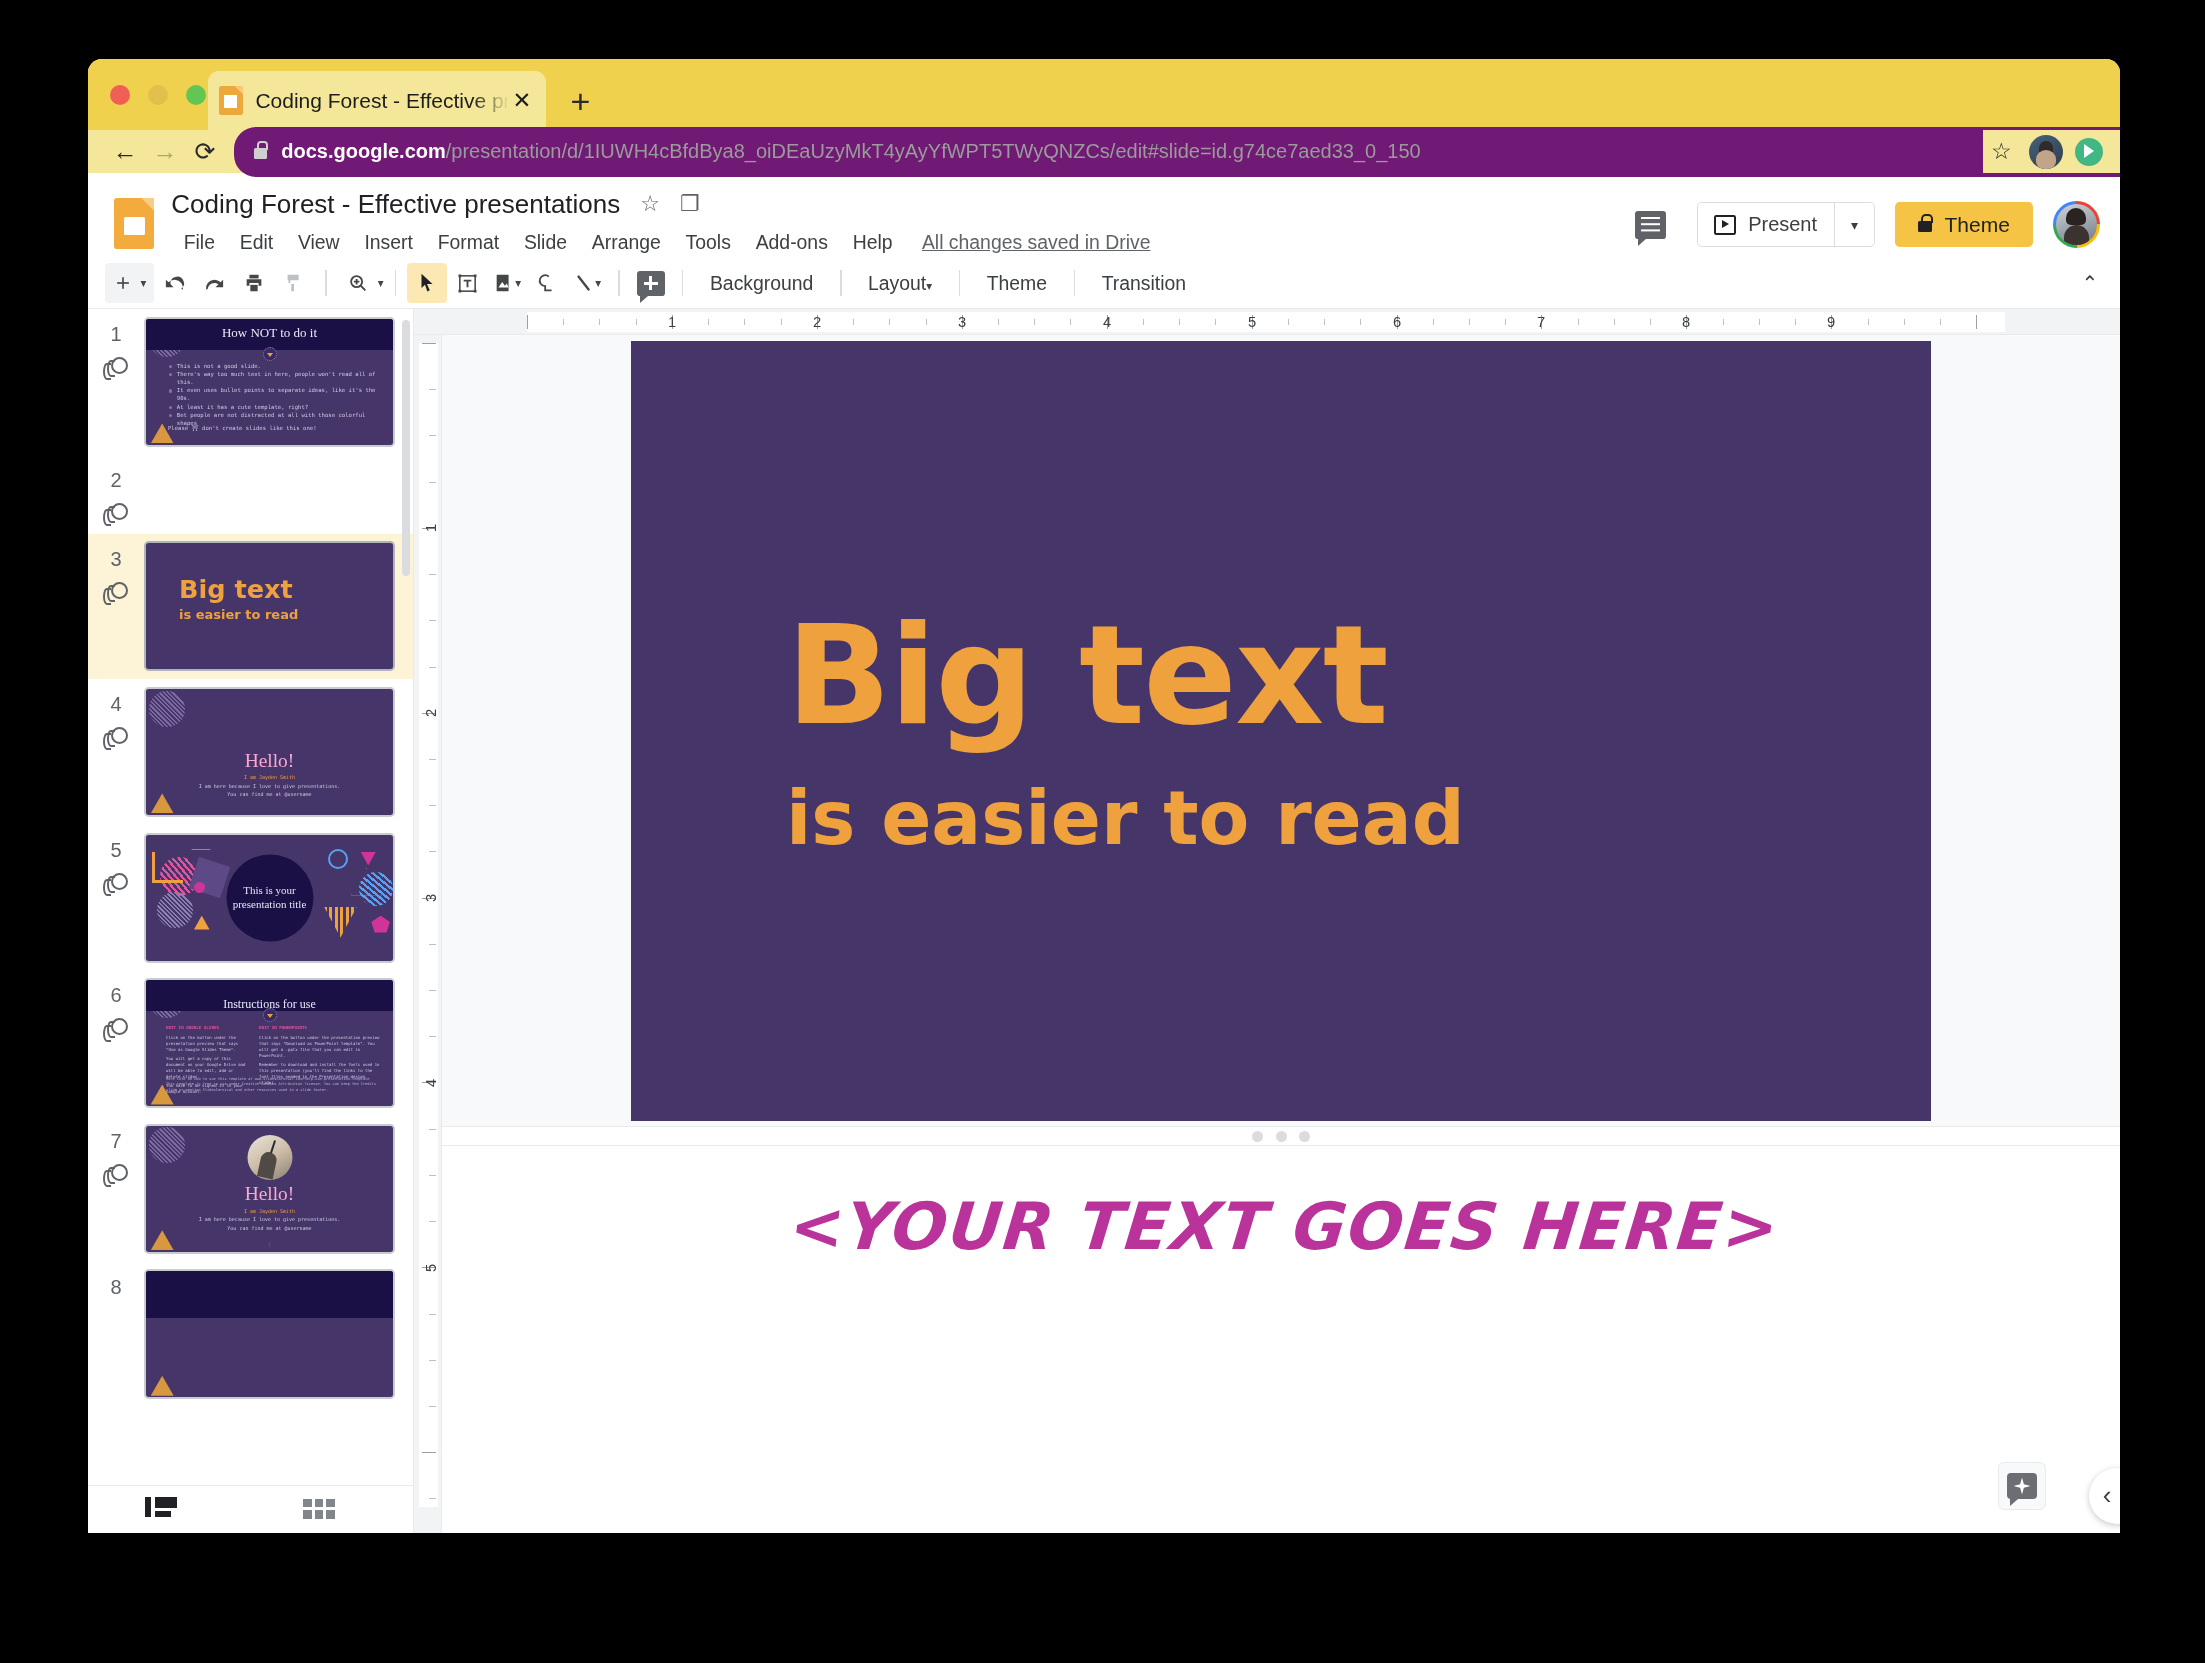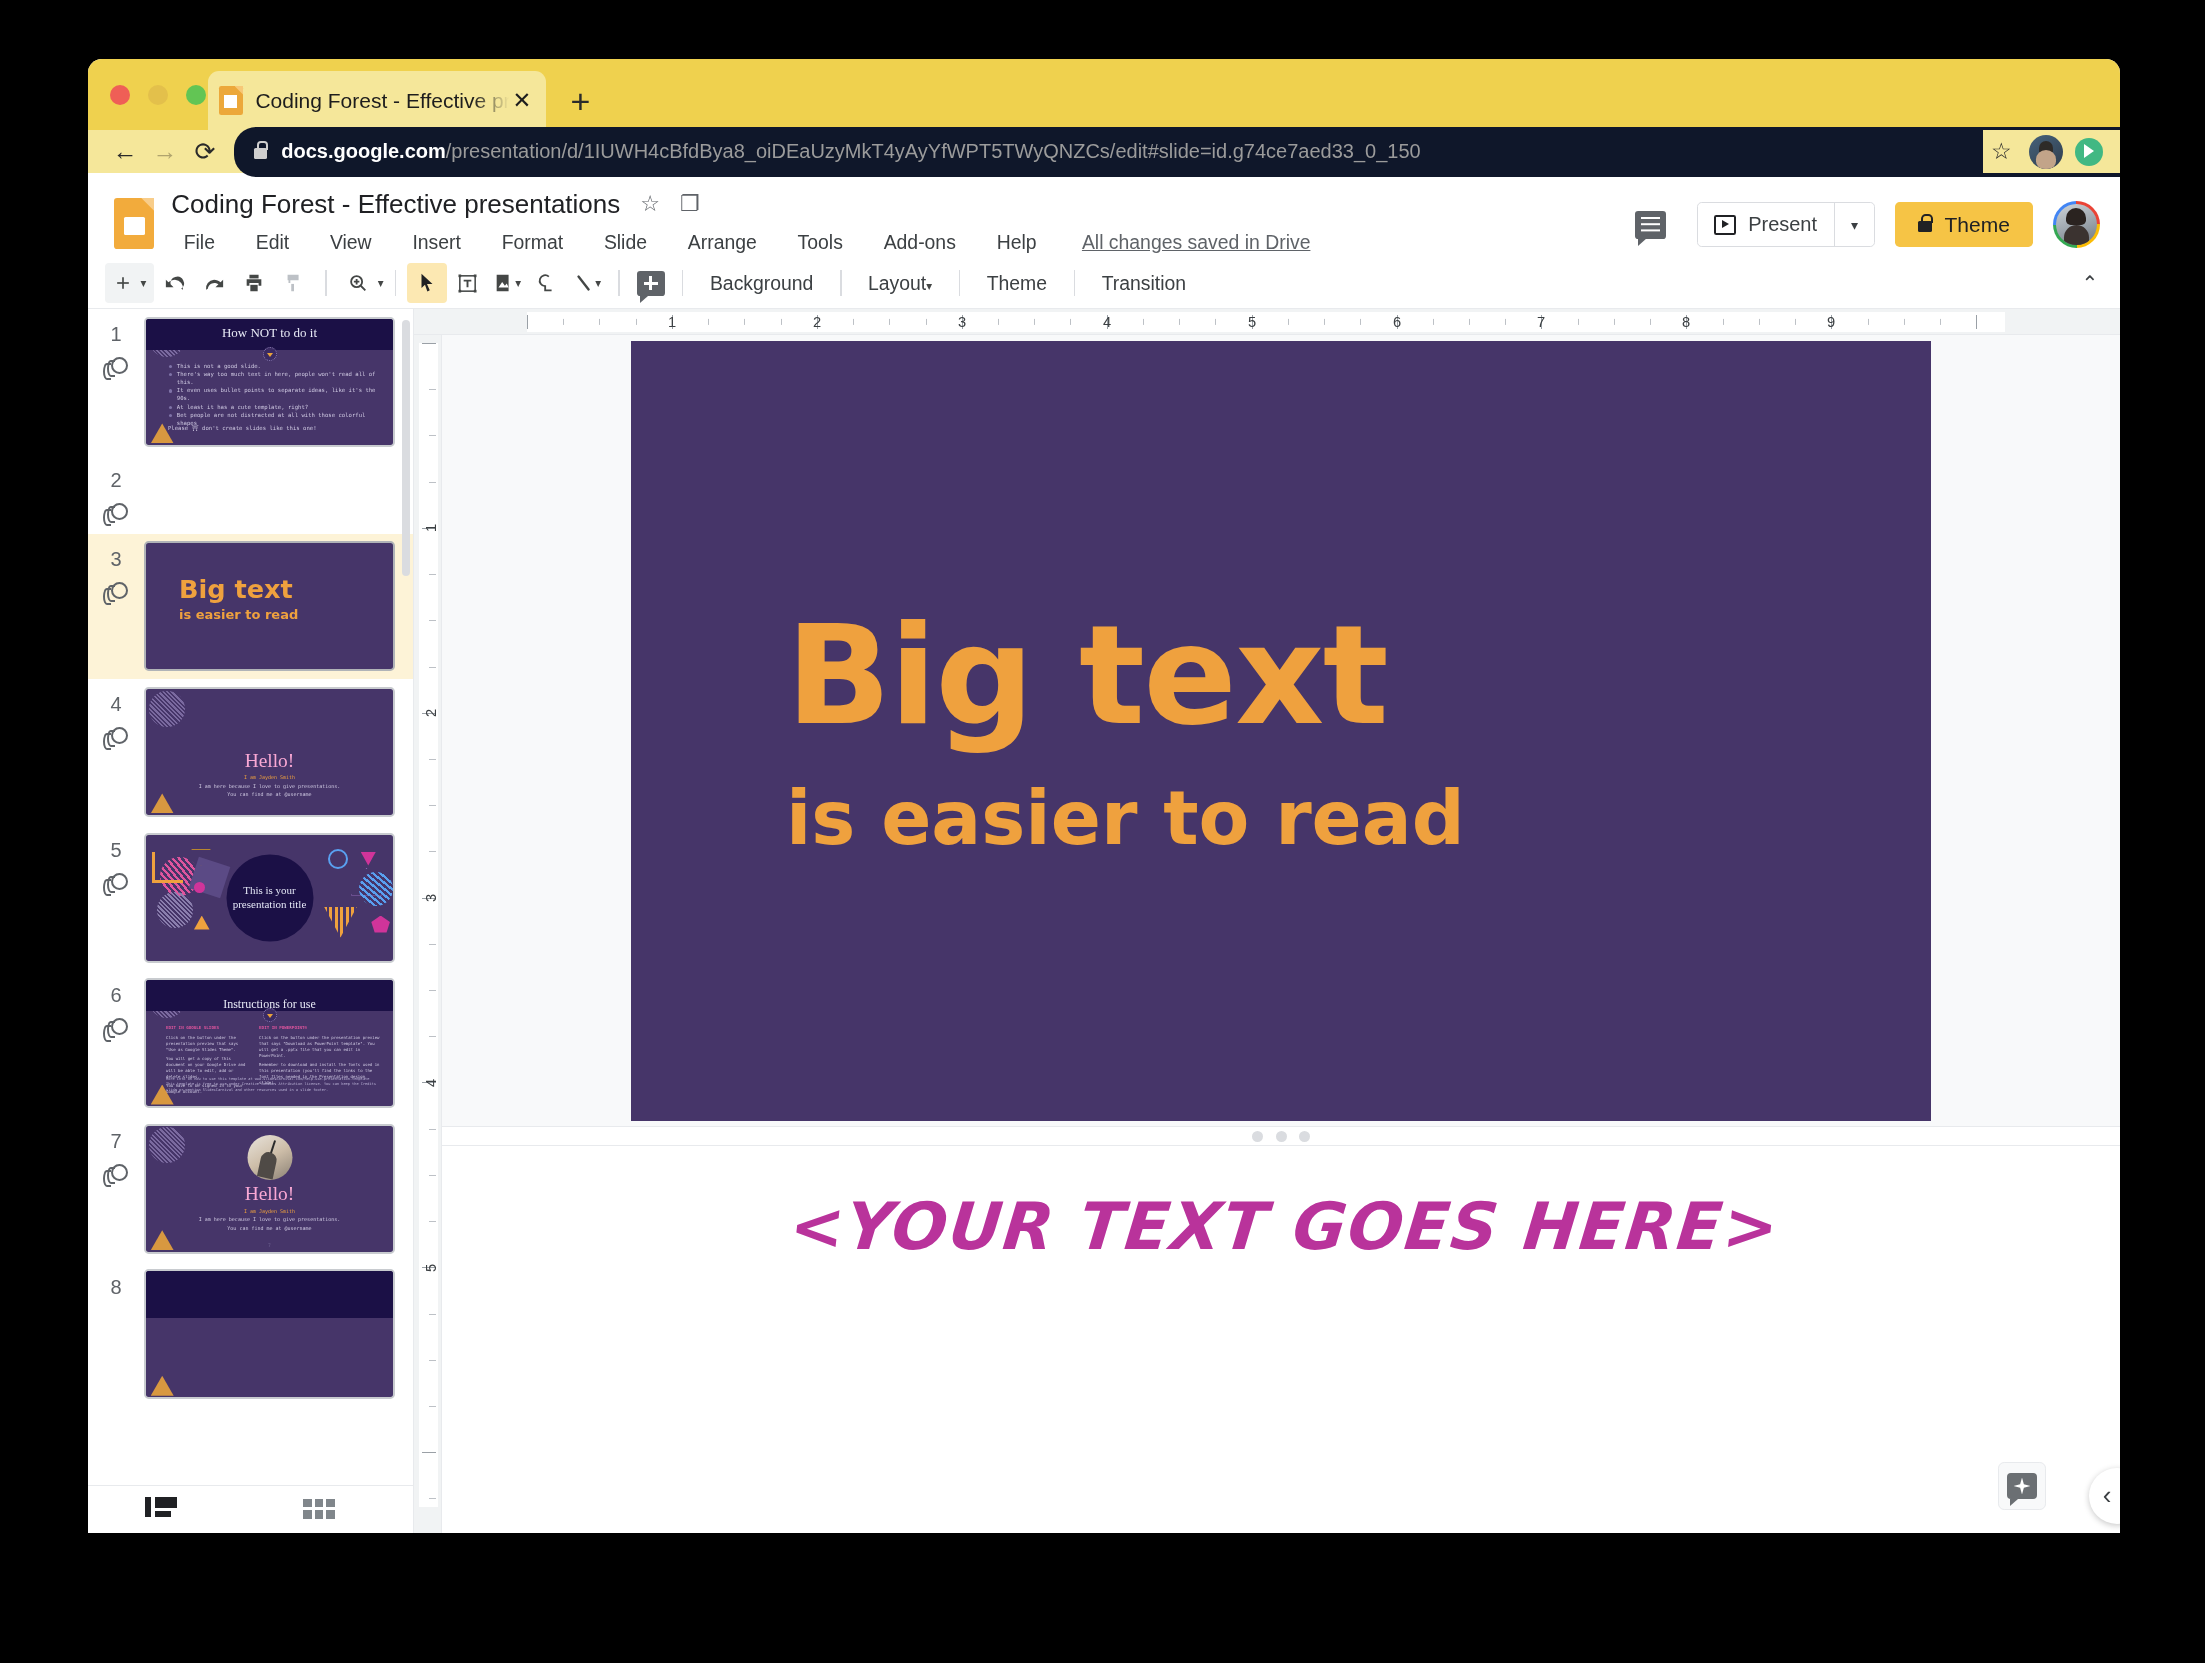--- a/index.html
+++ b/index.html
@@ -72,21 +72,21 @@
     display: flex; align-items: center; padding: 0 0 0 17px;
     flex: 0 0 auto; position: relative;
   }
   .navbtn {
     width: 40px; height: 40px; flex: 0 0 auto;
     display: flex; align-items: center; justify-content: center;
     font-size: 25px; color: #2a2a2a;
   }
   .navbtn.fwd { color: #b0a46d; }
   .omnibox {
-    flex: 1 1 auto; height: 50px; background: #0f172a;
+    flex: 1 1 auto; height: 50px; background: #701a75;
     border-radius: 22px 0 0 22px;
     display: flex; align-items: center;
     margin-left: 9.3px; padding-left: 20px; overflow: hidden;
   }
   .lock {
     width: 13px; height: 11px; background: #cfcfcf;
     border-radius: 1.6px; position: relative; flex: 0 0 auto;
     margin-right: 14px; margin-top: 3.1px;
   }
   .lock::before {
@@ -125,21 +125,21 @@
     width: 21px; height: 18.6px; background: #fff; border-radius: 1.6px;
   }
   .app-logo::before {
     content: ""; position: absolute; right: 0; top: 0; width: 13px; height: 13px;
     background: #f8cd8a; clip-path: polygon(0 0, 100% 100%, 100% 0);
   }
   .title-block { flex: 1 1 auto; min-width: 0; }
   .title-row { display: flex; align-items: center; gap: 20px; margin-top: 4.7px; }
   .doc-title { font-size: 26px; color: #202124; white-space: nowrap; }
   .ticon { font-size: 22px; color: #5f6368; }
-  .menu-row { display: flex; align-items: center; gap: 16px; margin-top: 6.2px; }
+  .menu-row { display: flex; align-items: center; gap: 0; margin-top: 6.2px; }
   .menu-item {
     font-size: 19.4px; color: #3c4043; padding: 4.7px 12.4px; border-radius: 3.9px;
     white-space: nowrap;
   }
   .saved-note {
     font-size: 19.4px; color: #5f6368; text-decoration: underline;
     margin-left: 17px; white-space: nowrap;
   }
   .header-right { display: flex; align-items: center; gap: 0; margin-top: 17px; flex: 0 0 auto; }
   .comment-icon {

